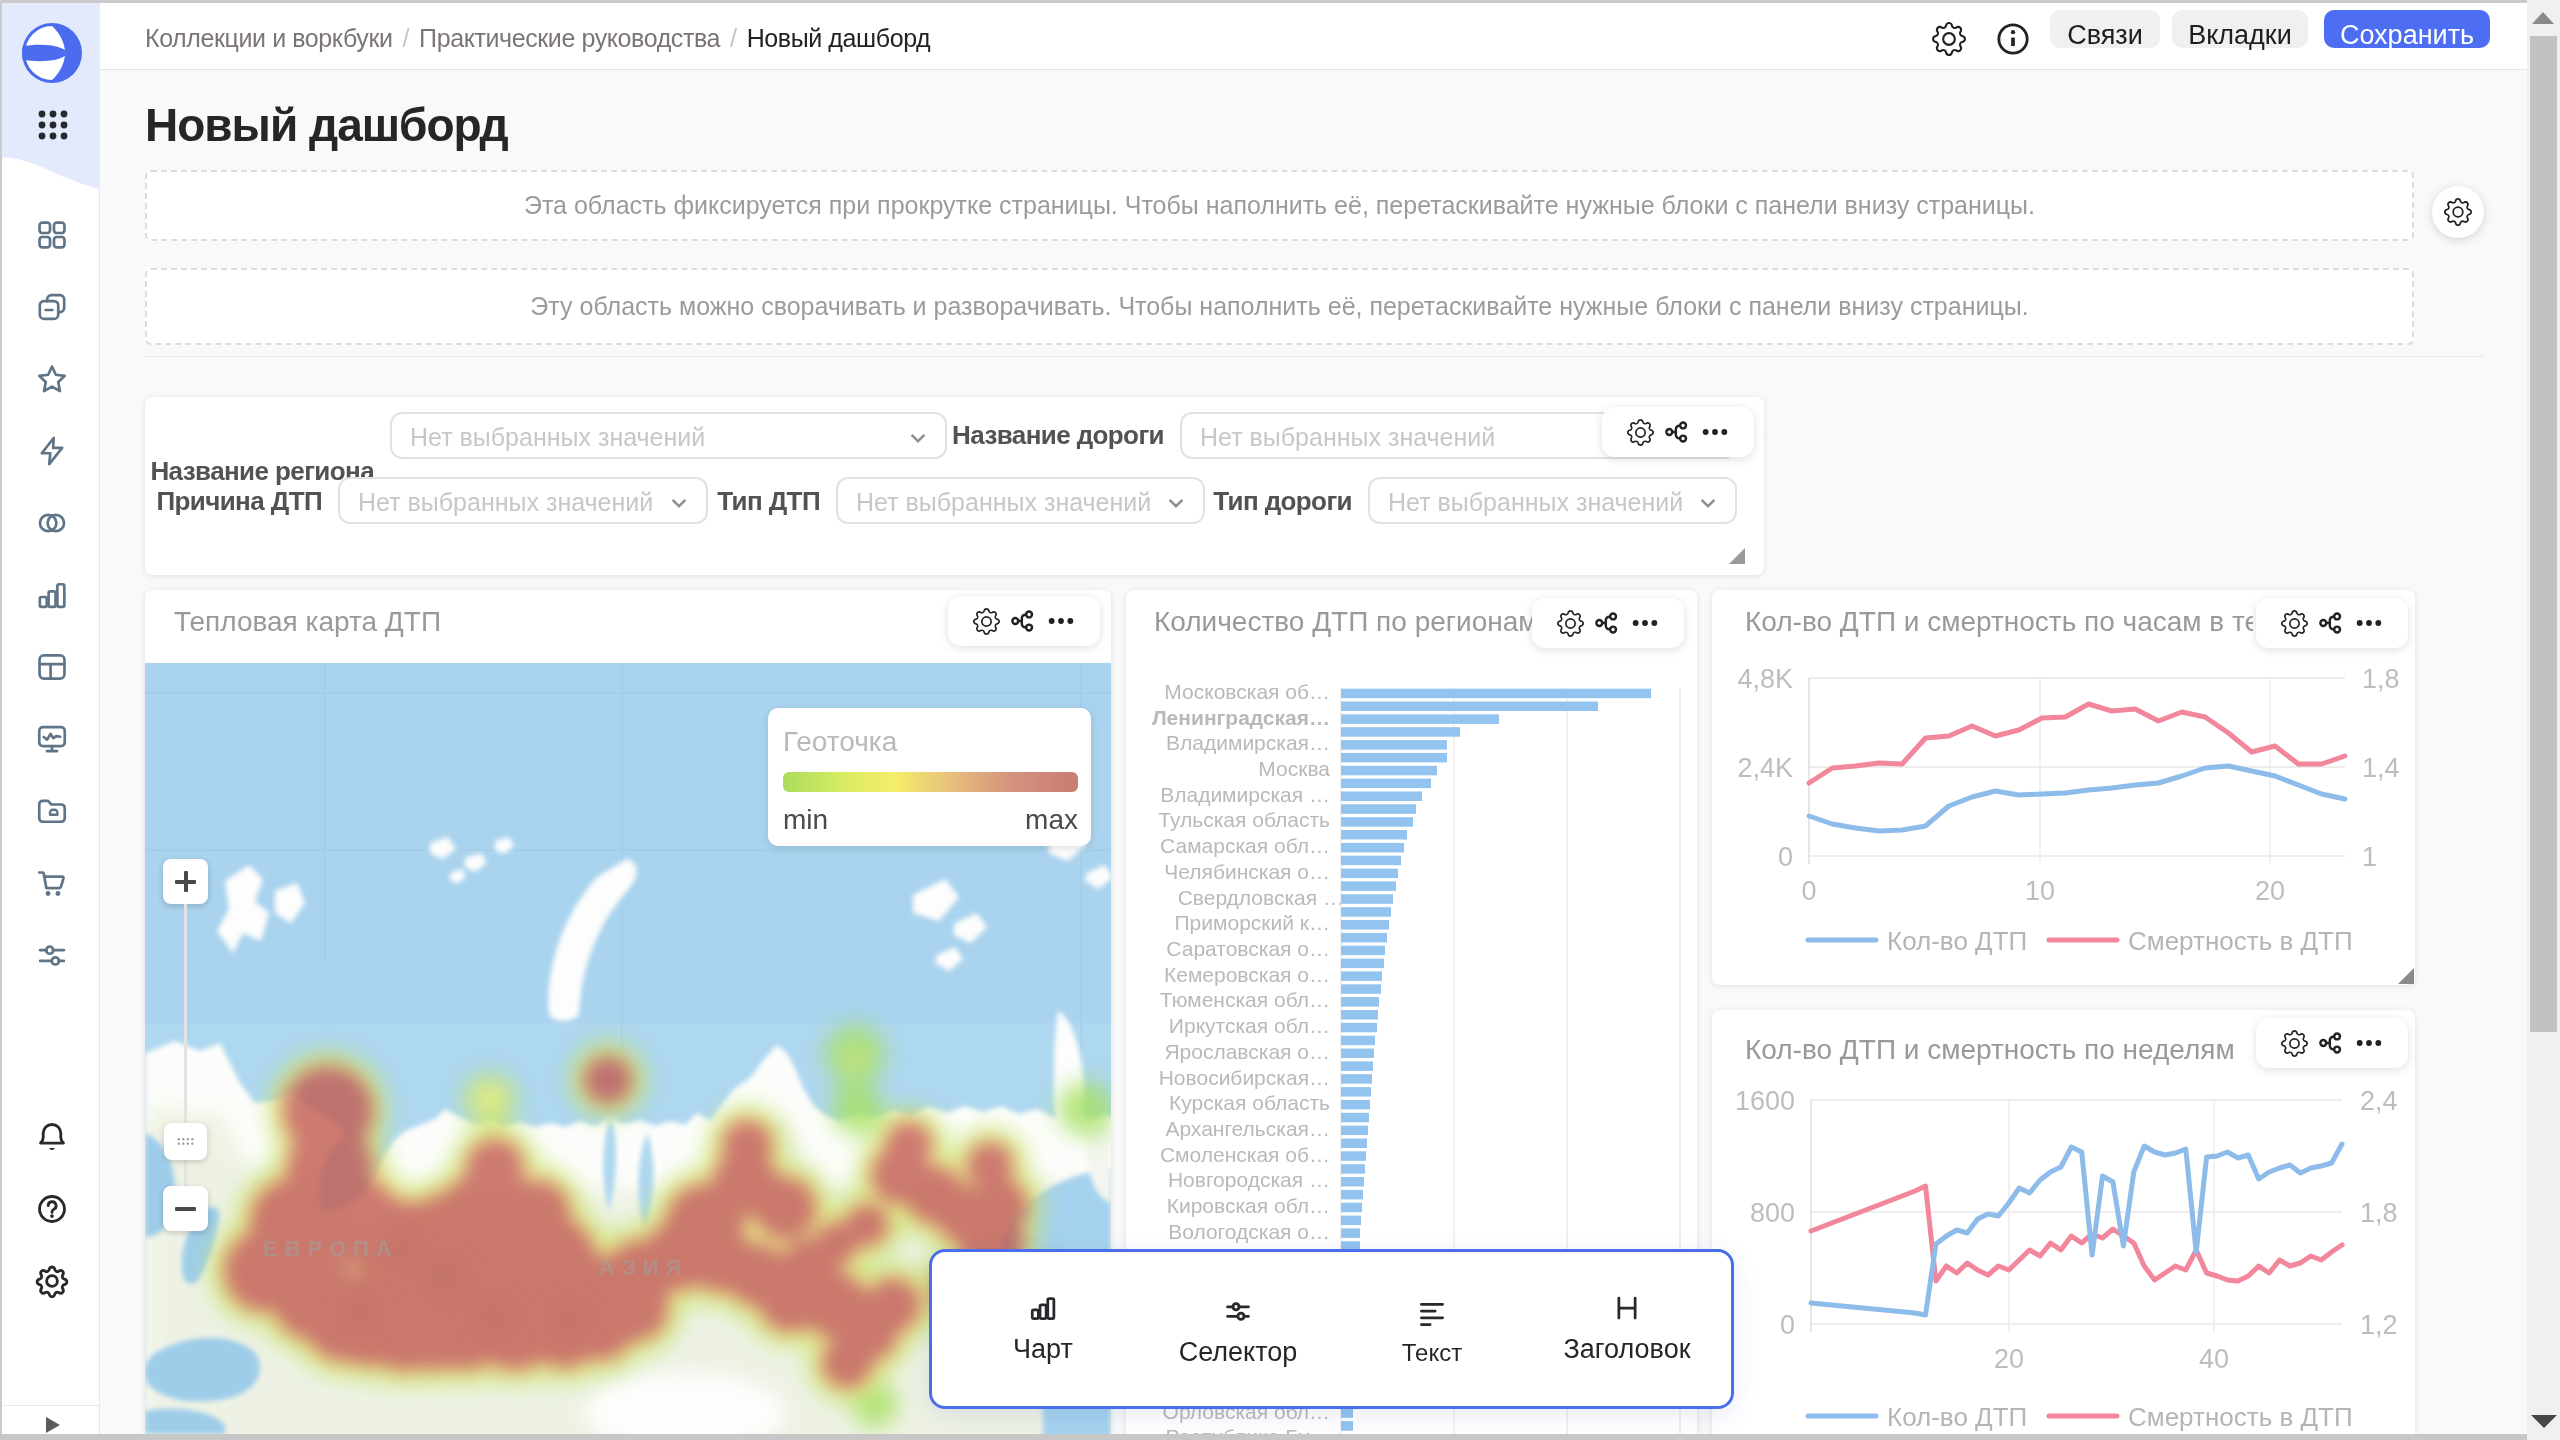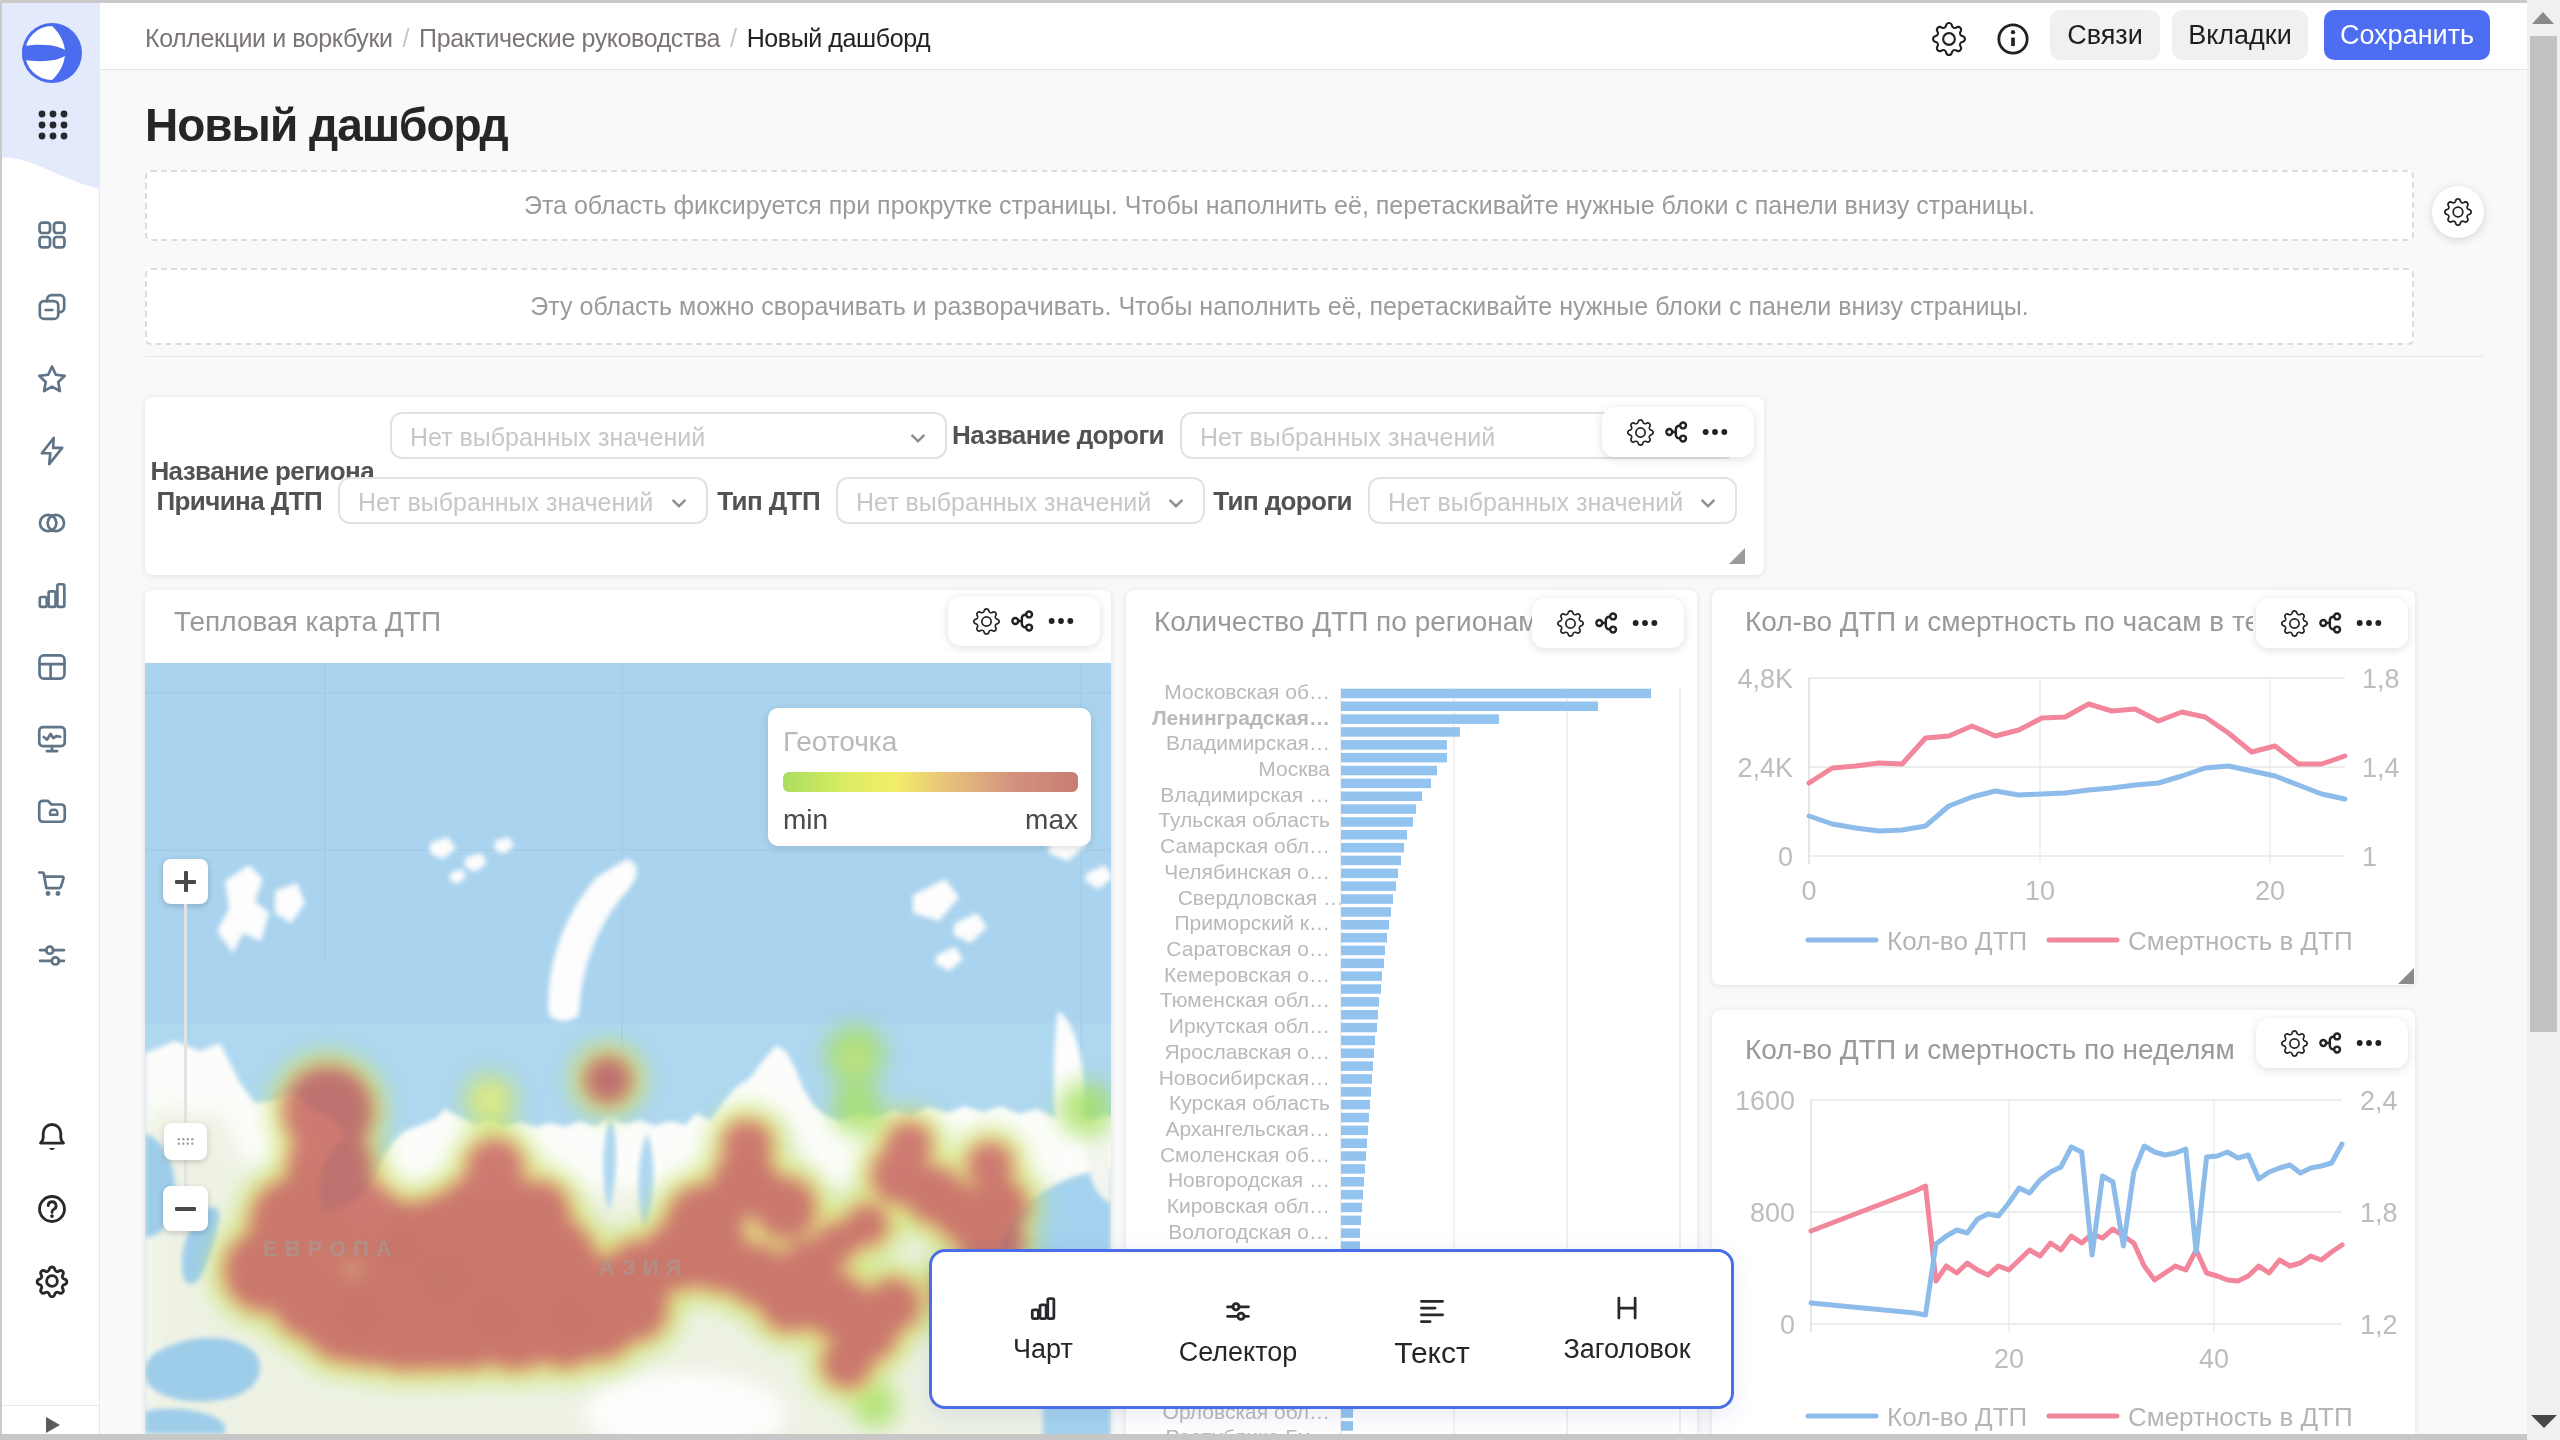--- a/index.html
+++ b/index.html
@@ -19,21 +19,21 @@
   .sb-ic { left:33px; width:34px; height:34px; color:#5f7487; }
   .sb-ic.dark { color:#27292c; }
   #sb-sep { left:0; top:1402px; width:98px; height:1px; background:#e8e8e8; }
   #sb-play { left:40px; top:1412px; width:20px; height:20px; color:#5c5c5c; }
   
   #header { left:100px; top:3px; width:2427px; height:67px; background:#fff; border-bottom:1px solid #e4e4e4; z-index:20; }
   #crumbs { left:45px; top:21px; font-size:25px; letter-spacing:-0.4px; color:#7c7575; white-space:nowrap; }
   #crumbs .sep { color:#c9c4c4; padding:0 10px; }
   #crumbs .cur { color:#222; }
   .hd-ic { top:19px; width:34px; height:34px; color:#222; }
-  .btn { top:7px; height:50px; border-radius:10px; background:#f0f0ef; color:#1d1d1d; font-size:27px; line-height:50px; text-align:center; }
+  .btn { top:7px; height:38px; border-radius:10px; background:#f0f0ef; color:#1d1d1d; font-size:27px; line-height:50px; text-align:center; }
   .btn.blue { background:#4d6ef2; color:#fff; }
   
   #main { left:100px; top:70px; width:2427px; height:1364px; }
   .dashed-box { left:45px; width:2269px; background:#fff; border:2px dashed #dcdcdc; border-radius:6px; color:#9b9b9b; font-size:25px; text-align:center; }
   .card { background:#fff; border-radius:8px; box-shadow:0 1px 6px rgba(0,0,0,0.10); }
   .wtitle { font-size:28px; color:#999; white-space:nowrap; overflow:hidden; }
   .pill { background:#fff; border-radius:13px; box-shadow:0 2px 10px rgba(0,0,0,0.13); display:flex; align-items:center; justify-content:space-around; z-index:5;}
   .pill svg { width:27px; height:27px; color:#222; }
   .sel-label { font-size:26px; color:#525252; font-weight:700; white-space:nowrap; letter-spacing:-0.6px; }
   .sel-input { height:47px; border:2px solid #e2e2e2; border-radius:12px; background:#fff; }
@@ -730,21 +730,21 @@
           <path d="M3.6,8.6 h4.6 M12.6,8.6 h7.8 M3.6,16.2 h8 M16.6,16.2 h3.8"></path>
           <circle cx="10.4" cy="8.6" r="2.5"></circle>
           <circle cx="14.4" cy="16.2" r="2.5"></circle>
         </svg>
         <div style="font-size:27px;color:#262626;">Селектор</div>
       </div>
       <div class="abs" style="left:400px;top:0;width:200px;height:154px;display:flex;flex-direction:column;align-items:center;justify-content:center;gap:11px;padding-top:6px;">
         <svg viewBox="0 0 24 24" fill="none" stroke="#27292c" stroke-width="2.2" stroke-linecap="round" style="width:30px;height:30px;">
           <path d="M3.5,5 h17 M3.5,10.4 h11 M3.5,15.8 h17 M3.5,21.2 h7" stroke-width="2.2"></path>
         </svg>
-        <div style="font-size:30px;color:#262626;">Текст</div>
+        <div style="font-size:24px;color:#262626;">Текст</div>
       </div>
       <div class="abs" style="left:595px;top:0;width:200px;height:154px;display:flex;flex-direction:column;align-items:center;justify-content:center;gap:11px;">
         <svg viewBox="0 0 24 24" fill="none" stroke="#27292c" stroke-width="2.2" stroke-linecap="round" style="width:30px;height:30px;">
           <path d="M5.5,4 V20 M18.5,4 V20 M5.5,12 H18.5" stroke-width="2.2"></path>
         </svg>
         <div style="font-size:27px;color:#262626;">Заголовок</div>
       </div>
     </div>
 </div>
 

